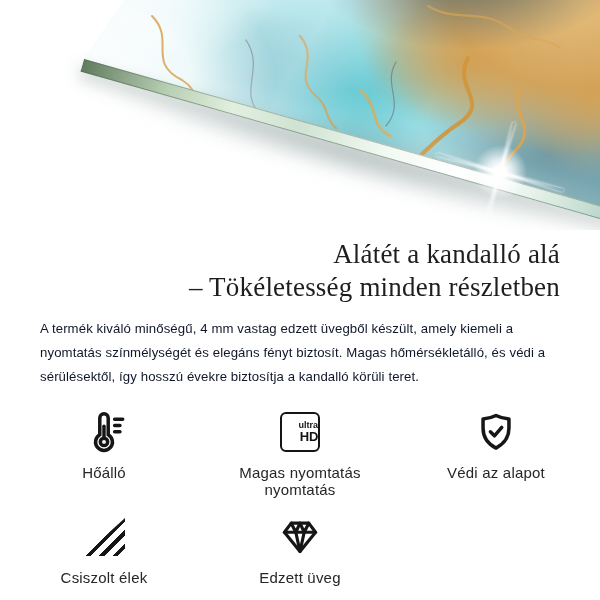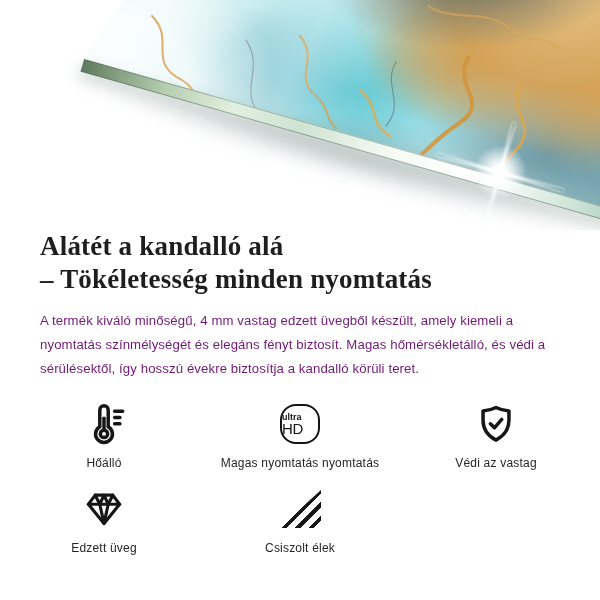--- a/index.html
+++ b/index.html
@@ -73,44 +73,44 @@
     width: 104px; height: 3px; left: -52px; top: -1.5px; border-radius: 2px;
     transform: rotate(-74deg);
     background: linear-gradient(90deg, rgba(255,255,255,0), #fff 46%, #fff 54%, rgba(255,255,255,0));
     box-shadow: 0 0 3px rgba(255,255,255,.9);
   }
 
   
   .content { padding: 0 40px; }
   .title {
     font-family: "Liberation Serif", "DejaVu Serif", serif;
-    font-weight: 700; font-size: 27px; line-height: 33px;
-    color: #1e1e1e; letter-spacing: .2px; margin: 0 0 0;
+    font-weight: 400; font-size: 27px; line-height: 33px;
+    color: #1e1e1e; letter-spacing: .2px; margin: 8px 0 0; text-align: right;
   }
   .desc {
     margin: 13px 0 0; max-width: 527px;
-    font-size: 13.2px; line-height: 24px; letter-spacing: .1px; color: #701a75;
+    font-size: 13.2px; line-height: 24px; letter-spacing: .1px; color: #0f172a;
   }
 
   
   .features {
     display: grid; grid-template-columns: repeat(3, 1fr);
     row-gap: 15px; margin-top: 19px; padding: 0 6px;
   }
   .feature { display: flex; flex-direction: column; align-items: center; text-align: center; }
   .icon-box { height: 48px; display: flex; align-items: center; justify-content: center; }
-  .f-label { margin-top: 8px; font-size: 12px; color: #262626; letter-spacing: .2px; }
+  .f-label { margin-top: 8px; font-size: 15px; color: #262626; letter-spacing: .2px; }
 
   .uhd {
-    width: 40px; height: 40px; border: 2.5px solid #141414; border-radius: 16px;
-    display: flex; flex-direction: column; align-items: flex-start; justify-content: center;
+    width: 40px; height: 40px; border: 2.5px solid #141414; border-radius: 6px;
+    display: flex; flex-direction: column; align-items: flex-end; justify-content: center;
     color: #141414;
   }
   .uhd .t { font-size: 9px; font-weight: 700; line-height: 10px; }
-  .uhd .b { font-size: 15px; font-weight: 400; line-height: 14px; letter-spacing: -.3px; }
+  .uhd .b { font-size: 13px; font-weight: 700; line-height: 14px; letter-spacing: -.3px; }
 
   .stripes {
     width: 42px; height: 38px;
     background: repeating-linear-gradient(135deg, #161616 0px, #161616 4px, rgba(0,0,0,0) 4px, rgba(0,0,0,0) 9.5px);
     clip-path: polygon(0% 100%, 100% 0%, 100% 100%);
   }
 </style>
 </head>
 <body>
 
@@ -135,21 +135,21 @@
   <div class="sparkle">
     <i class="glow"></i>
       <i class="ray1"></i>
       <i class="ray2"></i>
   </div>
 </div>
 
 <div class="content">
   <h1 class="title">
     <span>Alátét a kandalló alá</span><br>
-    <span>– Tökéletesség minden nyomtatás</span>
+    <span>– Tökéletesség minden részletben</span>
   </h1>
   <p class="desc">A termék kiváló minőségű, 4 mm vastag edzett üvegből készült, amely kiemeli a nyomtatás színmélységét és elegáns fényt biztosít. Magas hőmérsékletálló, és védi a sérülésektől, így hosszú évekre biztosítja a kandalló körüli teret.</p>
 </div>
 
 <div class="features">
 
   <div class="feature">
     <div class="icon-box">
       <svg width="44" height="44" viewBox="0 0 24 24" fill="none" stroke="#161616" stroke-linecap="round">
         <path d="M14.3 13.5 V4.3 a2.3 2.3 0 0 0 -4.6 0 V13.5 a4.6 4.6 0 1 0 4.6 0 Z" stroke-width="1.9"></path>
@@ -171,36 +171,36 @@
     <div class="f-label">Magas nyomtatás nyomtatás</div>
   </div>
 
   <div class="feature">
     <div class="icon-box">
       <svg width="42" height="42" viewBox="0 0 24 24" fill="none" stroke="#161616" stroke-width="2" stroke-linecap="round" stroke-linejoin="round">
         <path d="M12 2.6 C14.4 3.8 16.9 4.4 19.4 4.6 L19.4 9.8 C19.4 15 16.6 18.7 12 21.2 C7.4 18.7 4.6 15 4.6 9.8 L4.6 4.6 C7.1 4.4 9.6 3.8 12 2.6 Z"></path>
         <path d="M8.8 11.9 l2.3 2.3 4.2 -4.8"></path>
       </svg>
     </div>
-    <div class="f-label">Védi az vastag</div>
+    <div class="f-label">Védi az alapot</div>
+  </div>
+
+  <div class="feature">
+    <div class="icon-box">
+      <div class="stripes"></div>
+    </div>
+    <div class="f-label">Csiszolt élek</div>
   </div>
 
   <div class="feature">
     <div class="icon-box">
       <svg width="44" height="42" viewBox="0 0 24 24" fill="none" stroke="#161616" stroke-width="1.8" stroke-linejoin="round" stroke-linecap="round">
         <path d="M7 4.1 L17 4.1 L20.9 9.3 L12 20.3 L3.1 9.3 Z"></path>
         <path d="M3.1 9.3 L20.9 9.3"></path>
         <path d="M7 4.1 L9.6 9.3 L12 4.1 L14.4 9.3 L17 4.1"></path>
         <path d="M9.6 9.3 L12 20.3 L14.4 9.3"></path>
       </svg>
     </div>
     <div class="f-label">Edzett üveg</div>
   </div>
 
-  <div class="feature">
-    <div class="icon-box">
-      <div class="stripes"></div>
-    </div>
-    <div class="f-label">Csiszolt élek</div>
-  </div>
-
 
 </div>
 
 </body></html>

